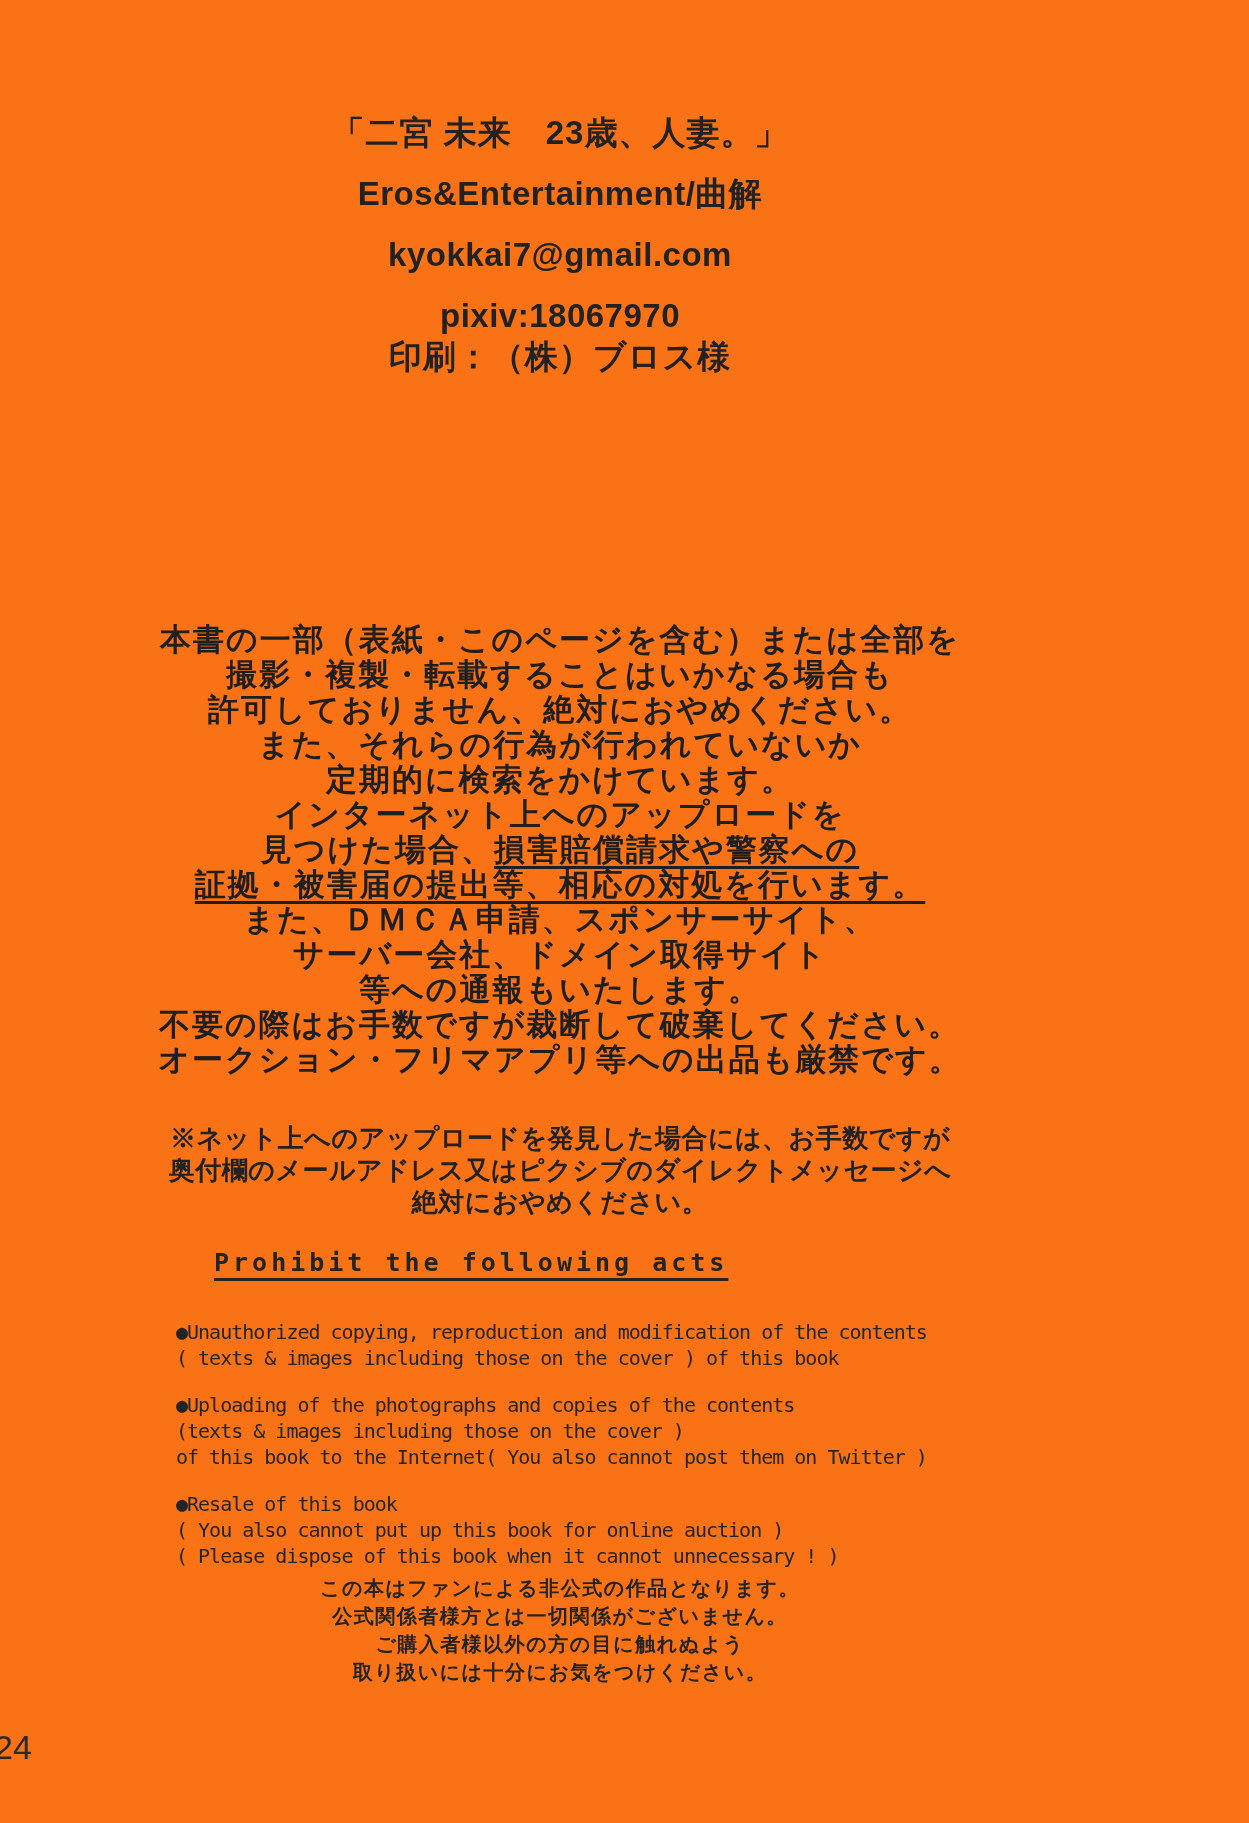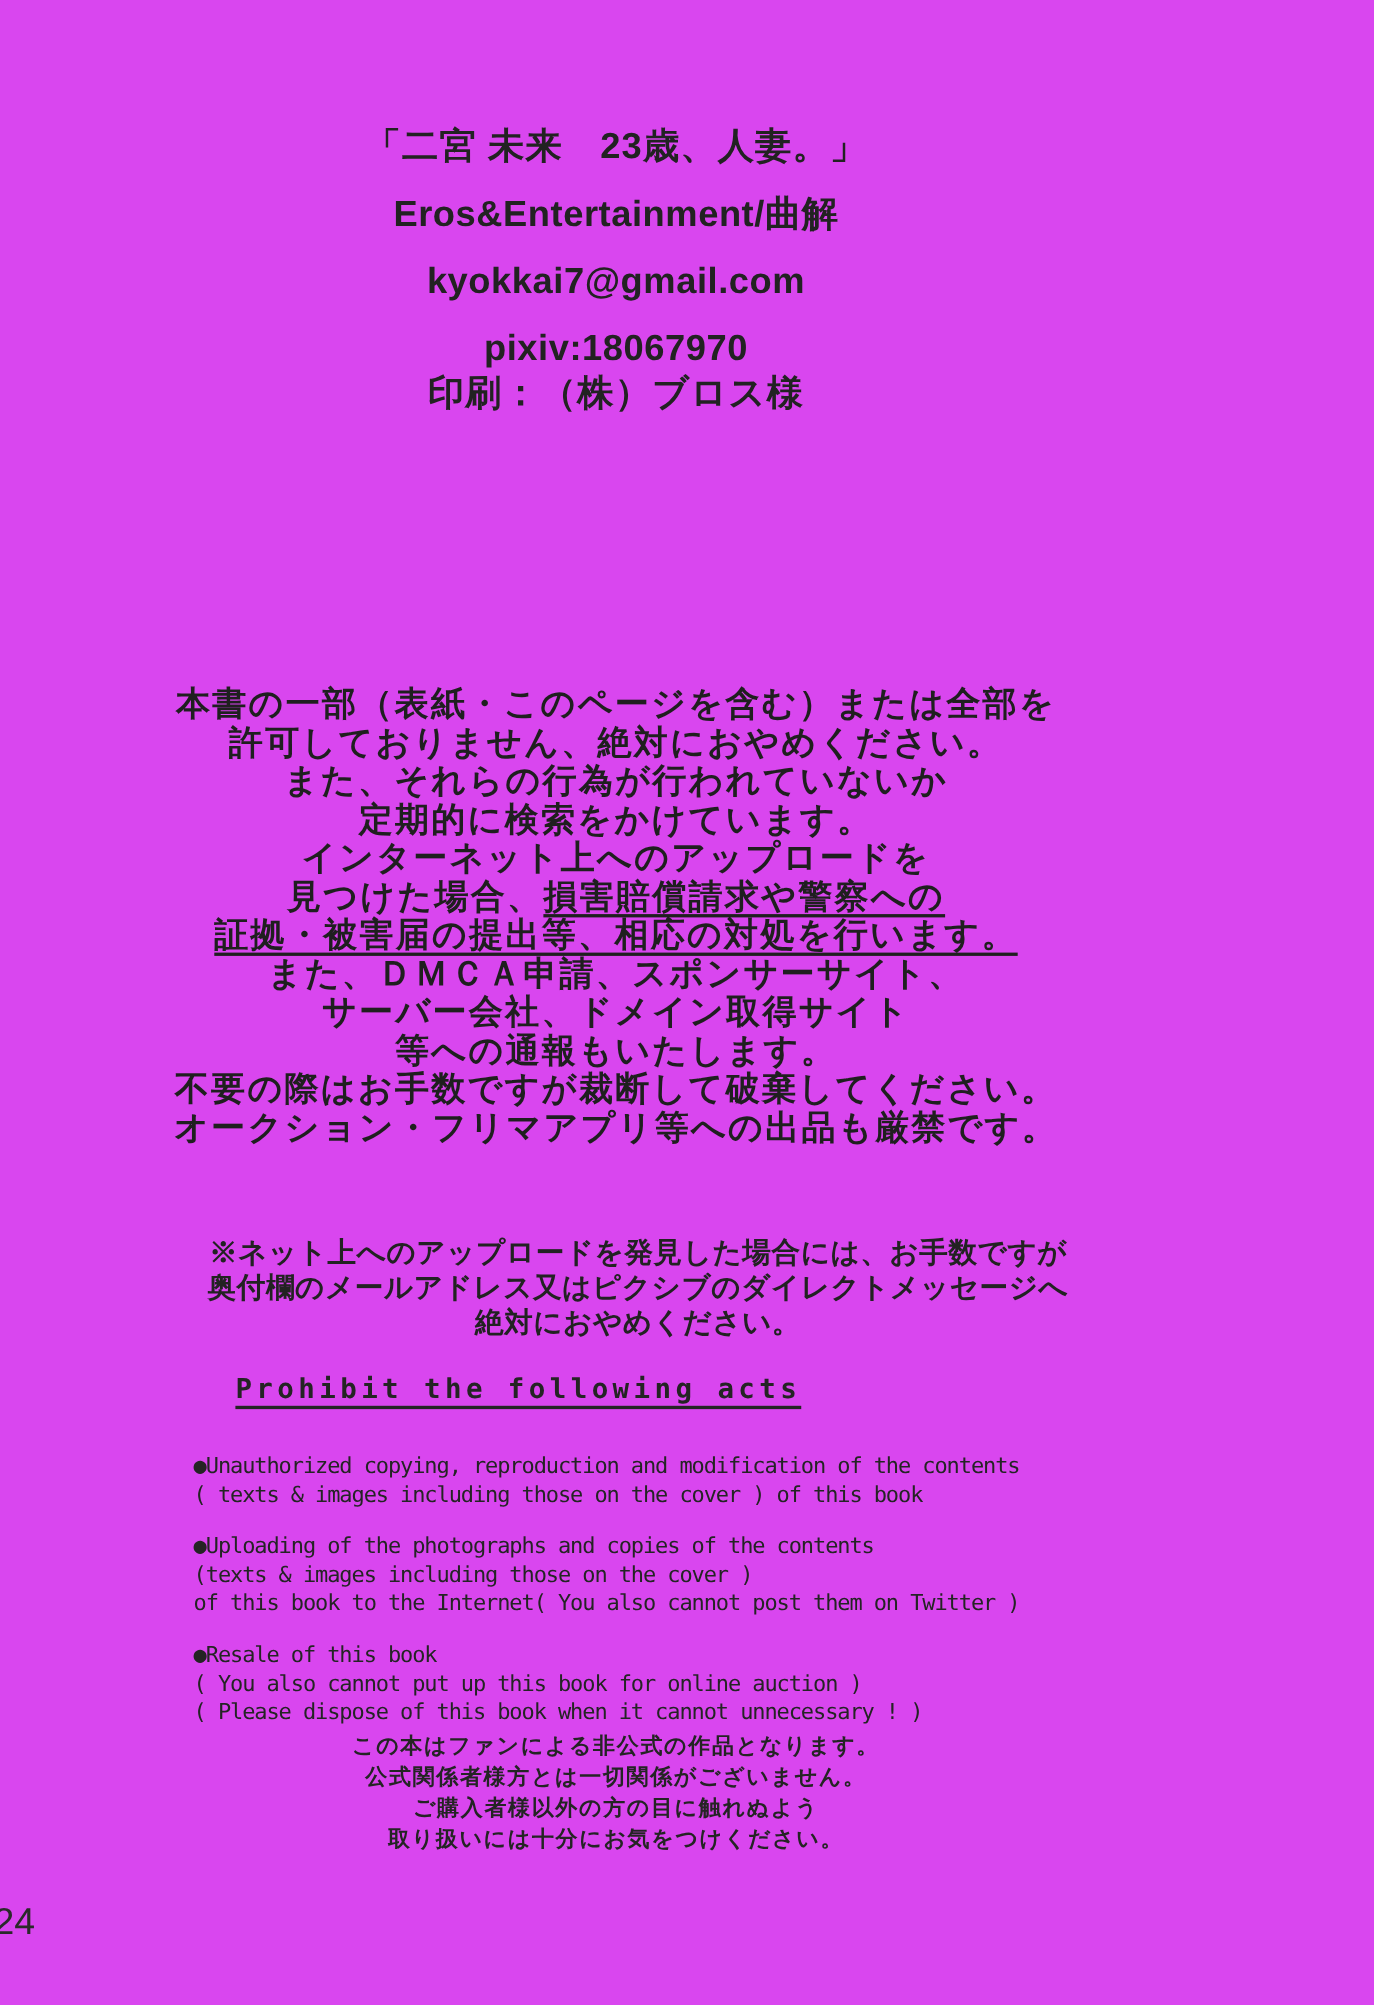--- a/index.html
+++ b/index.html
@@ -1,20 +1,20 @@
 <!DOCTYPE html>
 <html><head>
 <meta charset="utf-8">
 <style>
   html, body { margin: 0; padding: 0; background: #e8e8e8; }
   .page {
     position: relative;
     width: 1249px;
     height: 1823px;
-    background: #d946ef;
+    background: #f97316;
     color: #1e1e1e;
     font-family: "Liberation Sans", sans-serif;
     overflow: hidden;
     margin: 0 auto;
   }
   .center-block {
     position: absolute;
     left: 0;
     width: 1120px;
     text-align: center;
@@ -53,21 +53,20 @@
     text-underline-offset: 6px;
   }
   
   .upload-note {
     top: 1122px;
     font-size: 26px;
     line-height: 32px;
     letter-spacing: 0.5px;
     font-weight: 600;
     color: #222;
-    padding-left: 20px;
   }
   
   .english-block {
     position: absolute;
     left: 176px;
     top: 1248px;
     text-align: left;
     font-family: "DejaVu Sans Mono", "Liberation Mono", monospace;
     color: #242424;
   }
@@ -117,20 +116,21 @@
     <div>「二宮 未来　23歳、人妻。」</div>
     <div class="latin">Eros&amp;Entertainment/曲解</div>
     <div class="latin">kyokkai7@gmail.com</div>
     <div class="latin">pixiv:18067970</div>
     <div>印刷：（株）ブロス様</div>
   </div>
 
 
   <div class="center-block warning-body">
     <div>本書の一部（表紙・このページを含む）または全部を</div>
+    <div>撮影・複製・転載することはいかなる場合も</div>
     <div>許可しておりません、絶対におやめください。</div>
     <div>また、それらの行為が行われていないか</div>
     <div>定期的に検索をかけています。</div>
     <div>インターネット上へのアップロードを</div>
     <div><span>見つけた場合、</span><span class="emph">損害賠償請求や警察への</span></div>
     <div><span class="emph">証拠・被害届の提出等、相応の対処を行います。</span></div>
     <div>また、ＤＭＣＡ申請、スポンサーサイト、</div>
     <div>サーバー会社、ドメイン取得サイト</div>
     <div>等への通報もいたします。</div>
     <div>不要の際はお手数ですが裁断して破棄してください。</div>

